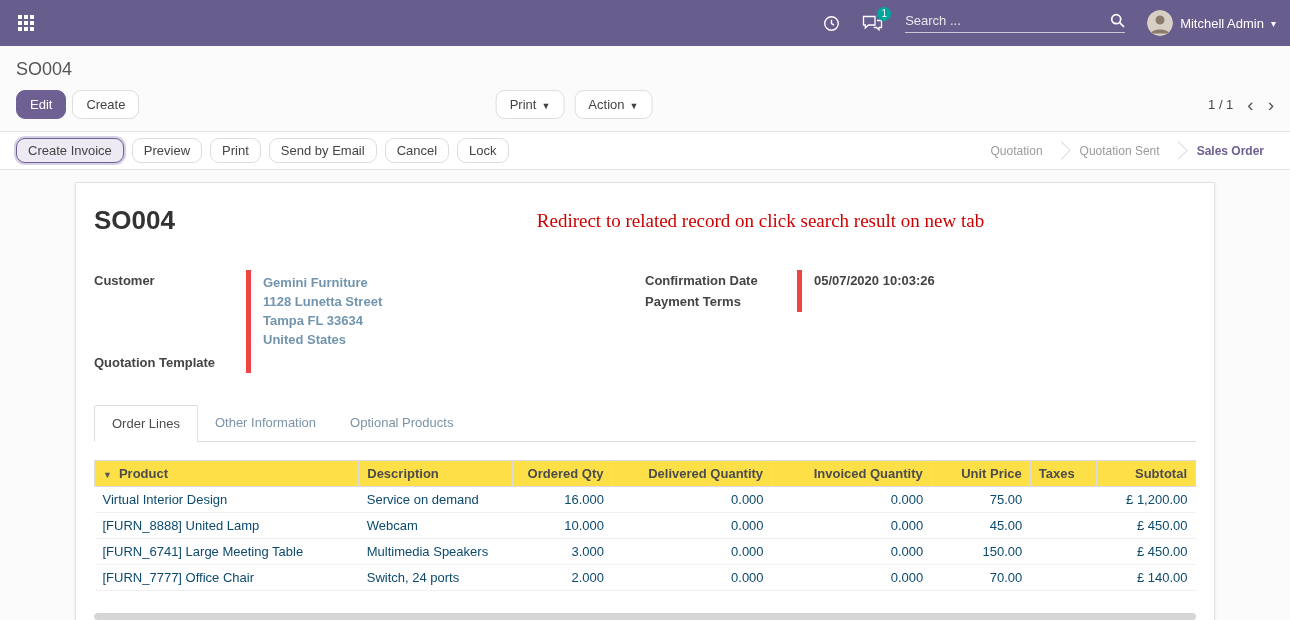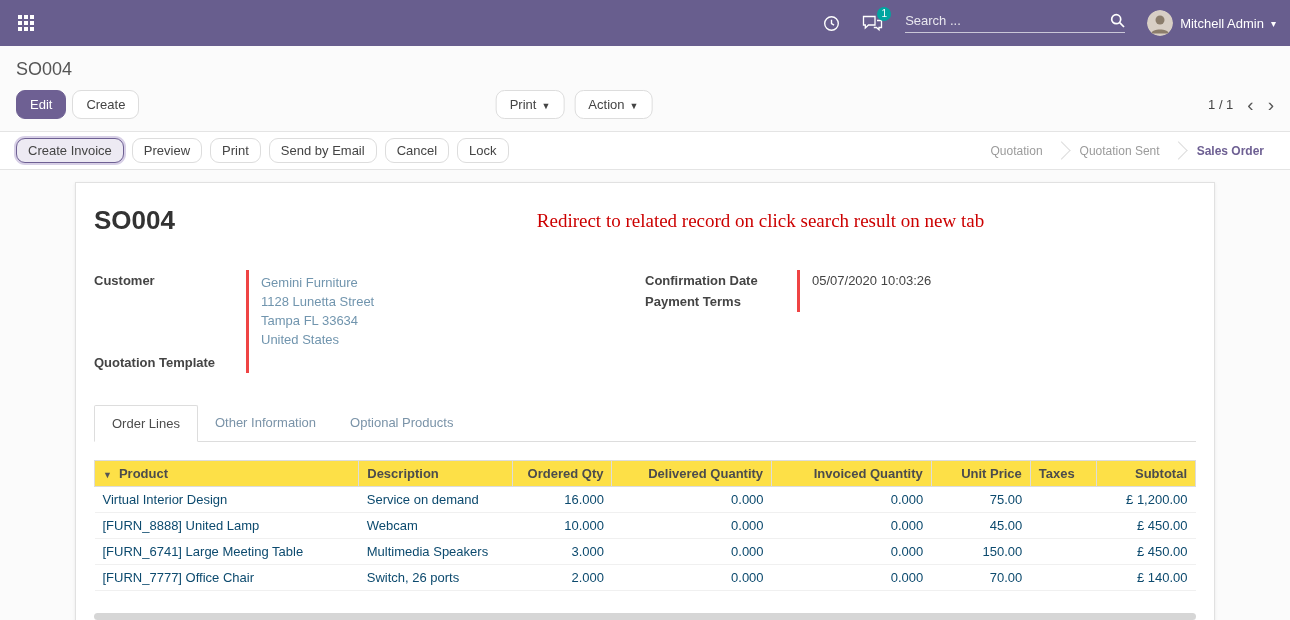--- a/index.html
+++ b/index.html
@@ -48,21 +48,21 @@
   .content { padding:12px 0 0; }
   .sheet { width:1140px; margin:0 auto; background:#fff; border:1px solid #e1e1e1; box-shadow:0 1px 3px rgba(0,0,0,0.08); padding:22px 18px 40px; min-height:460px; }
   .sheet-header { display:flex; align-items:flex-start; }
   .so-title { font-size:26px; font-weight:bold; color:#333; }
   .annotation { flex:1; text-align:center; padding-left:150px; padding-top:5px; font-family:"Liberation Serif", serif; font-size:19px; color:#cc0000; }
 
   .fields { display:flex; margin-top:34px; font-size:13px; }
   .fcol { width:50%; }
   .frow { display:flex; }
   .flabel { width:152px; font-weight:bold; color:#444; padding:3px 10px 3px 0; }
-  .fvalue { flex:1; border-left:3px solid #ef4444; padding:3px 0 3px 12px; min-height:20px; }
+  .fvalue { flex:1; border-left:5px solid #ef4444; padding:3px 0 3px 12px; min-height:20px;font-weight:bold; }
   .addr div { color:#7195ae; line-height:19px; cursor:pointer; }
   .date-val { color:#444; }
 
   
   .tabs { display:flex; margin-top:32px; border-bottom:1px solid #ddd; }
   .tab { padding:10px 17px; font-size:13px; color:#7a93a8; cursor:pointer; }
   .tab.active { color:#4c4c4c; background:#fff; border:1px solid #ddd; border-bottom:1px solid #fff; margin-bottom:-1px; border-radius:2px 2px 0 0; }
 
   
   table.lines { width:100%; border-collapse:collapse; margin-top:18px; font-size:13px; }
@@ -260,21 +260,21 @@
           <td>Multimedia Speakers</td>
           <td class="num">3.000</td>
           <td class="num">0.000</td>
           <td class="num">0.000</td>
           <td class="num">150.00</td>
           <td></td>
           <td class="num">£ 450.00</td>
         </tr>
         <tr>
           <td>[FURN_7777] Office Chair</td>
-          <td>Switch, 26 ports</td>
+          <td>Switch, 24 ports</td>
           <td class="num">2.000</td>
           <td class="num">0.000</td>
           <td class="num">0.000</td>
           <td class="num">70.00</td>
           <td></td>
           <td class="num">£ 140.00</td>
         </tr>
       </tbody>
     </table>
 

